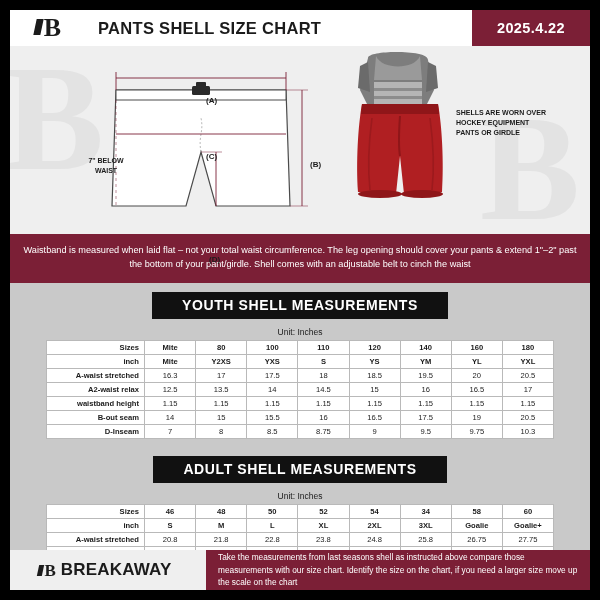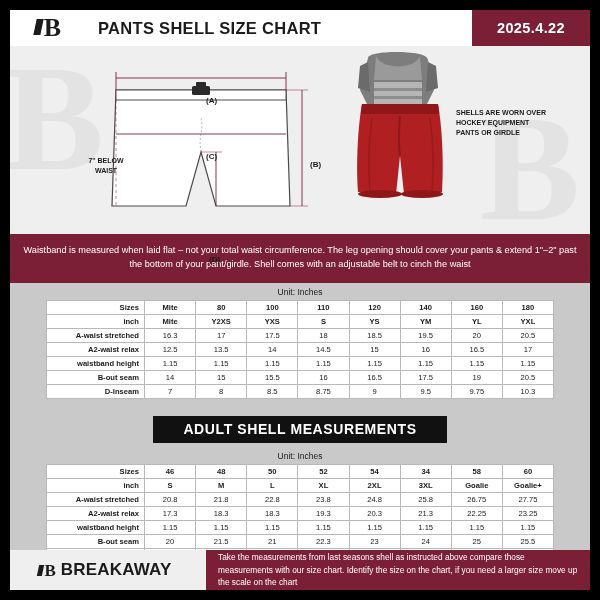--- a/index.html
+++ b/index.html
@@ -292,20 +292,23 @@
         <path d="M88 66 C92 96 92 120 90 138" stroke="#9c1a1d" stroke-width="1.6" fill="none"></path>
         <ellipse cx="38" cy="142" rx="22" ry="4" fill="#8f1619"></ellipse>
         <ellipse cx="80" cy="142" rx="21" ry="4" fill="#8f1619"></ellipse>
       </svg>
 
       <div class="note-right">SHELLS ARE WORN OVER HOCKEY EQUIPMENT PANTS OR GIRDLE</div>
     </div>
 
     <div class="notebar">Waistband is measured when laid flat – not your total waist circumference. The leg opening should cover your pants &amp; extend 1"–2" past the bottom of your pant/girdle. Shell comes with an adjustable belt to cinch the waist</div>
 
+    <div class="band">
+      <span class="band-pill">YOUTH SHELL MEASUREMENTS</span>
+    </div>
     <div class="unit">Unit: Inches</div>
     <div class="tbl-wrap">
       <table class="sz">
         <tbody>
             <tr class="hdr">
               <td class="rowlab">Sizes</td>
               <td>Mite</td>
               <td>80</td>
               <td>100</td>
               <td>110</td>

